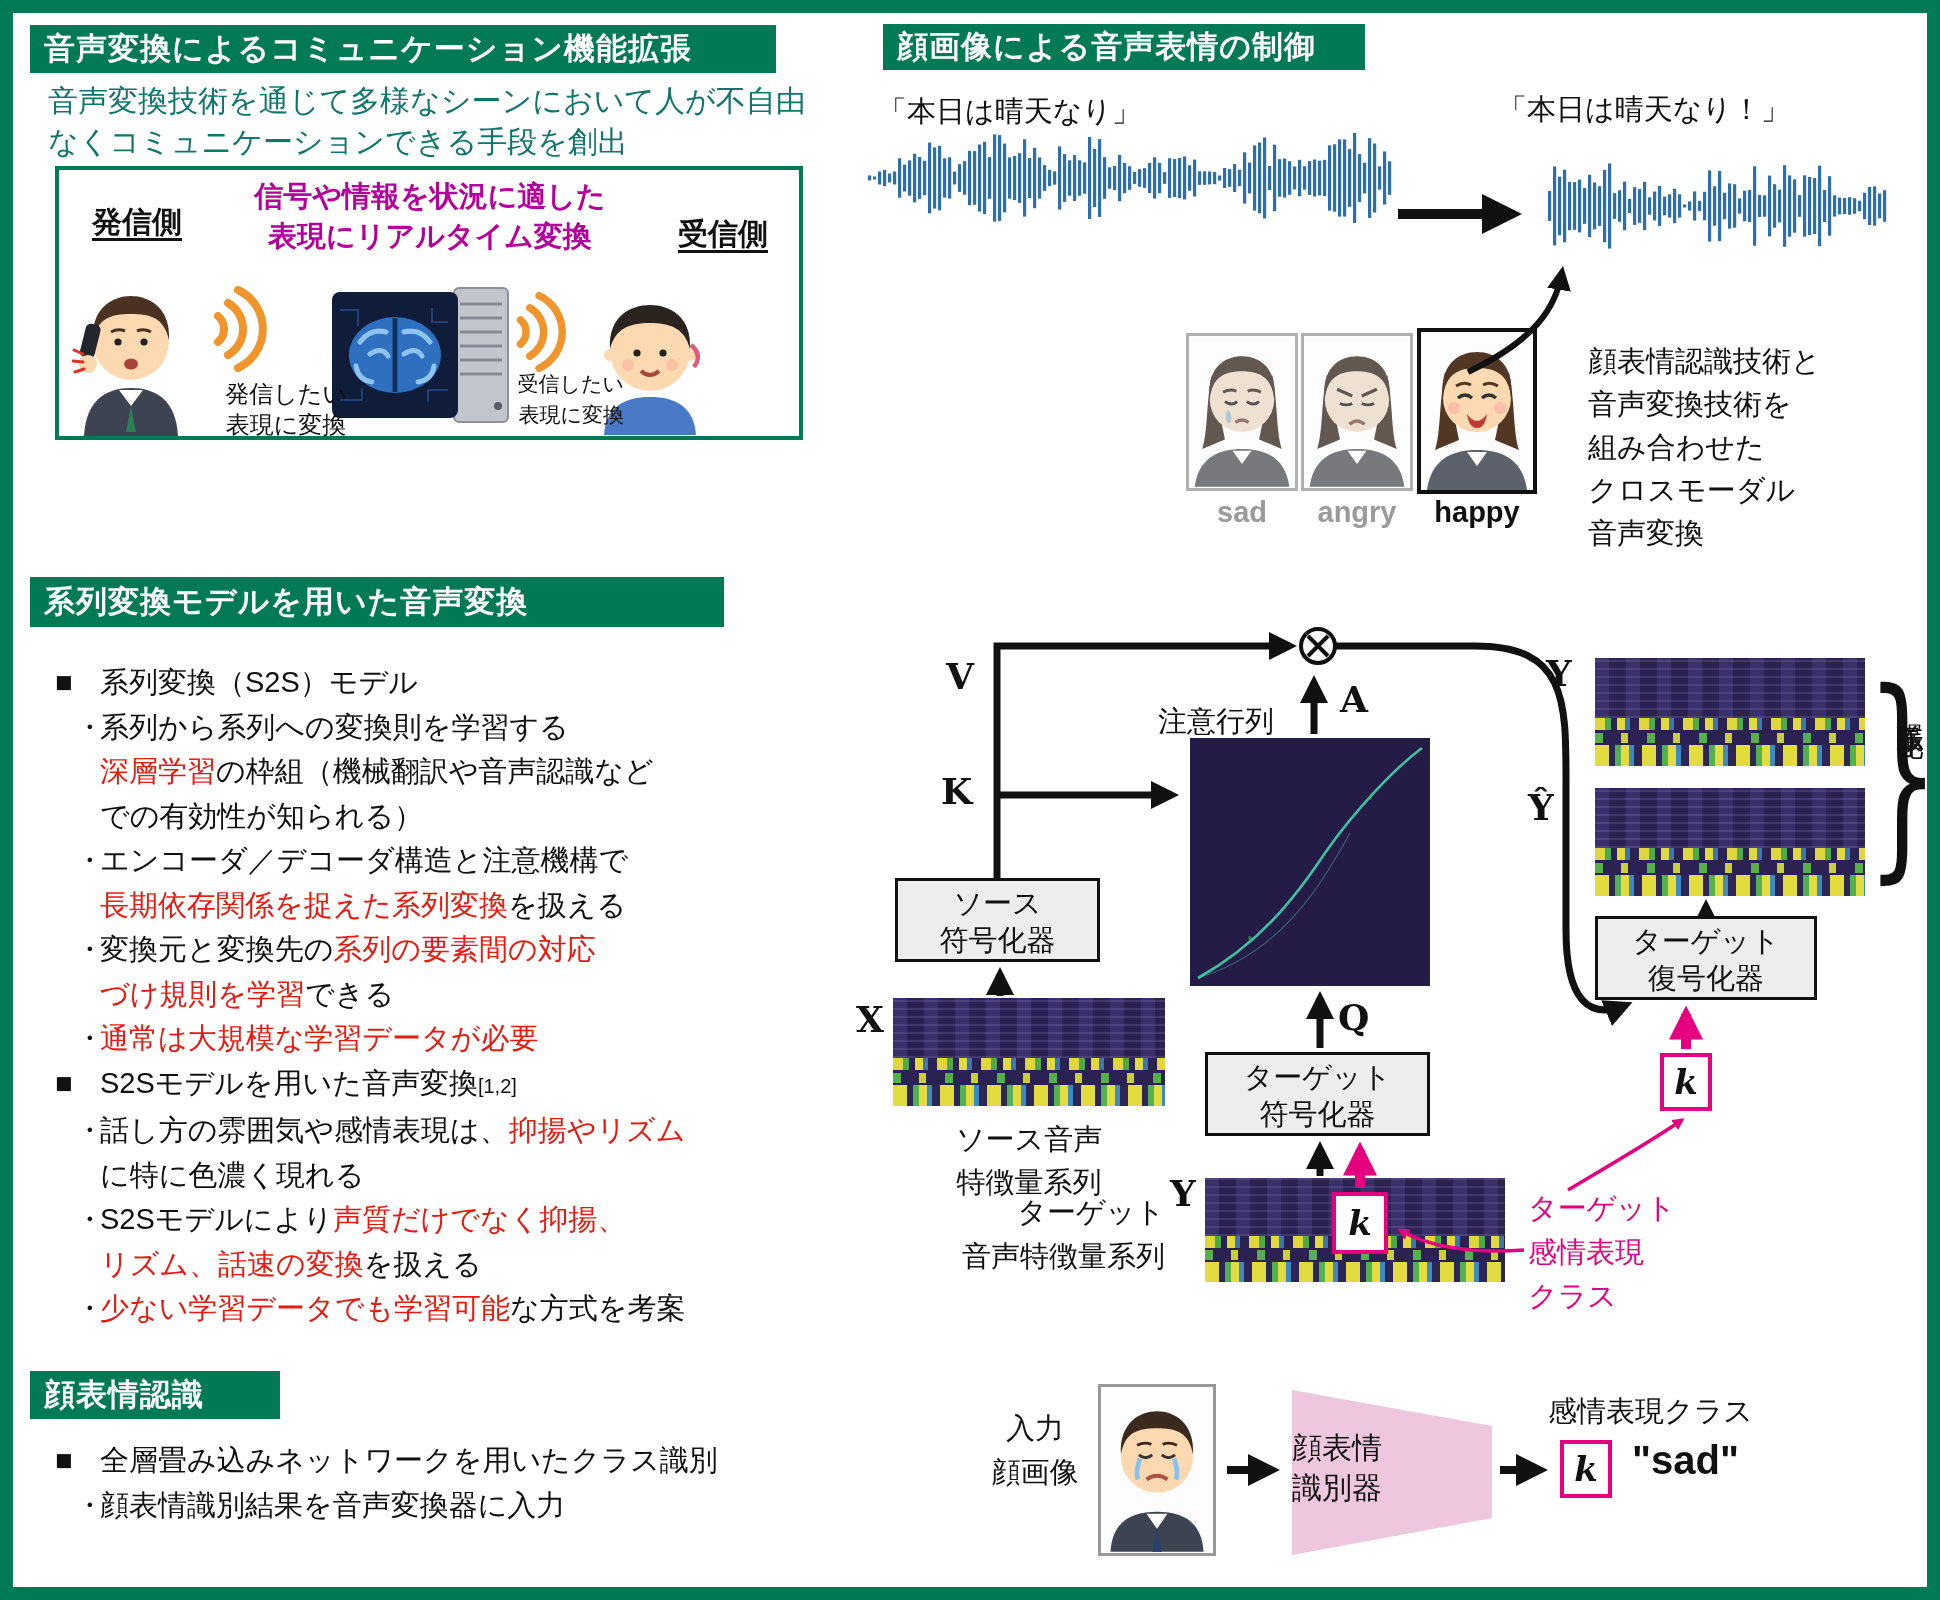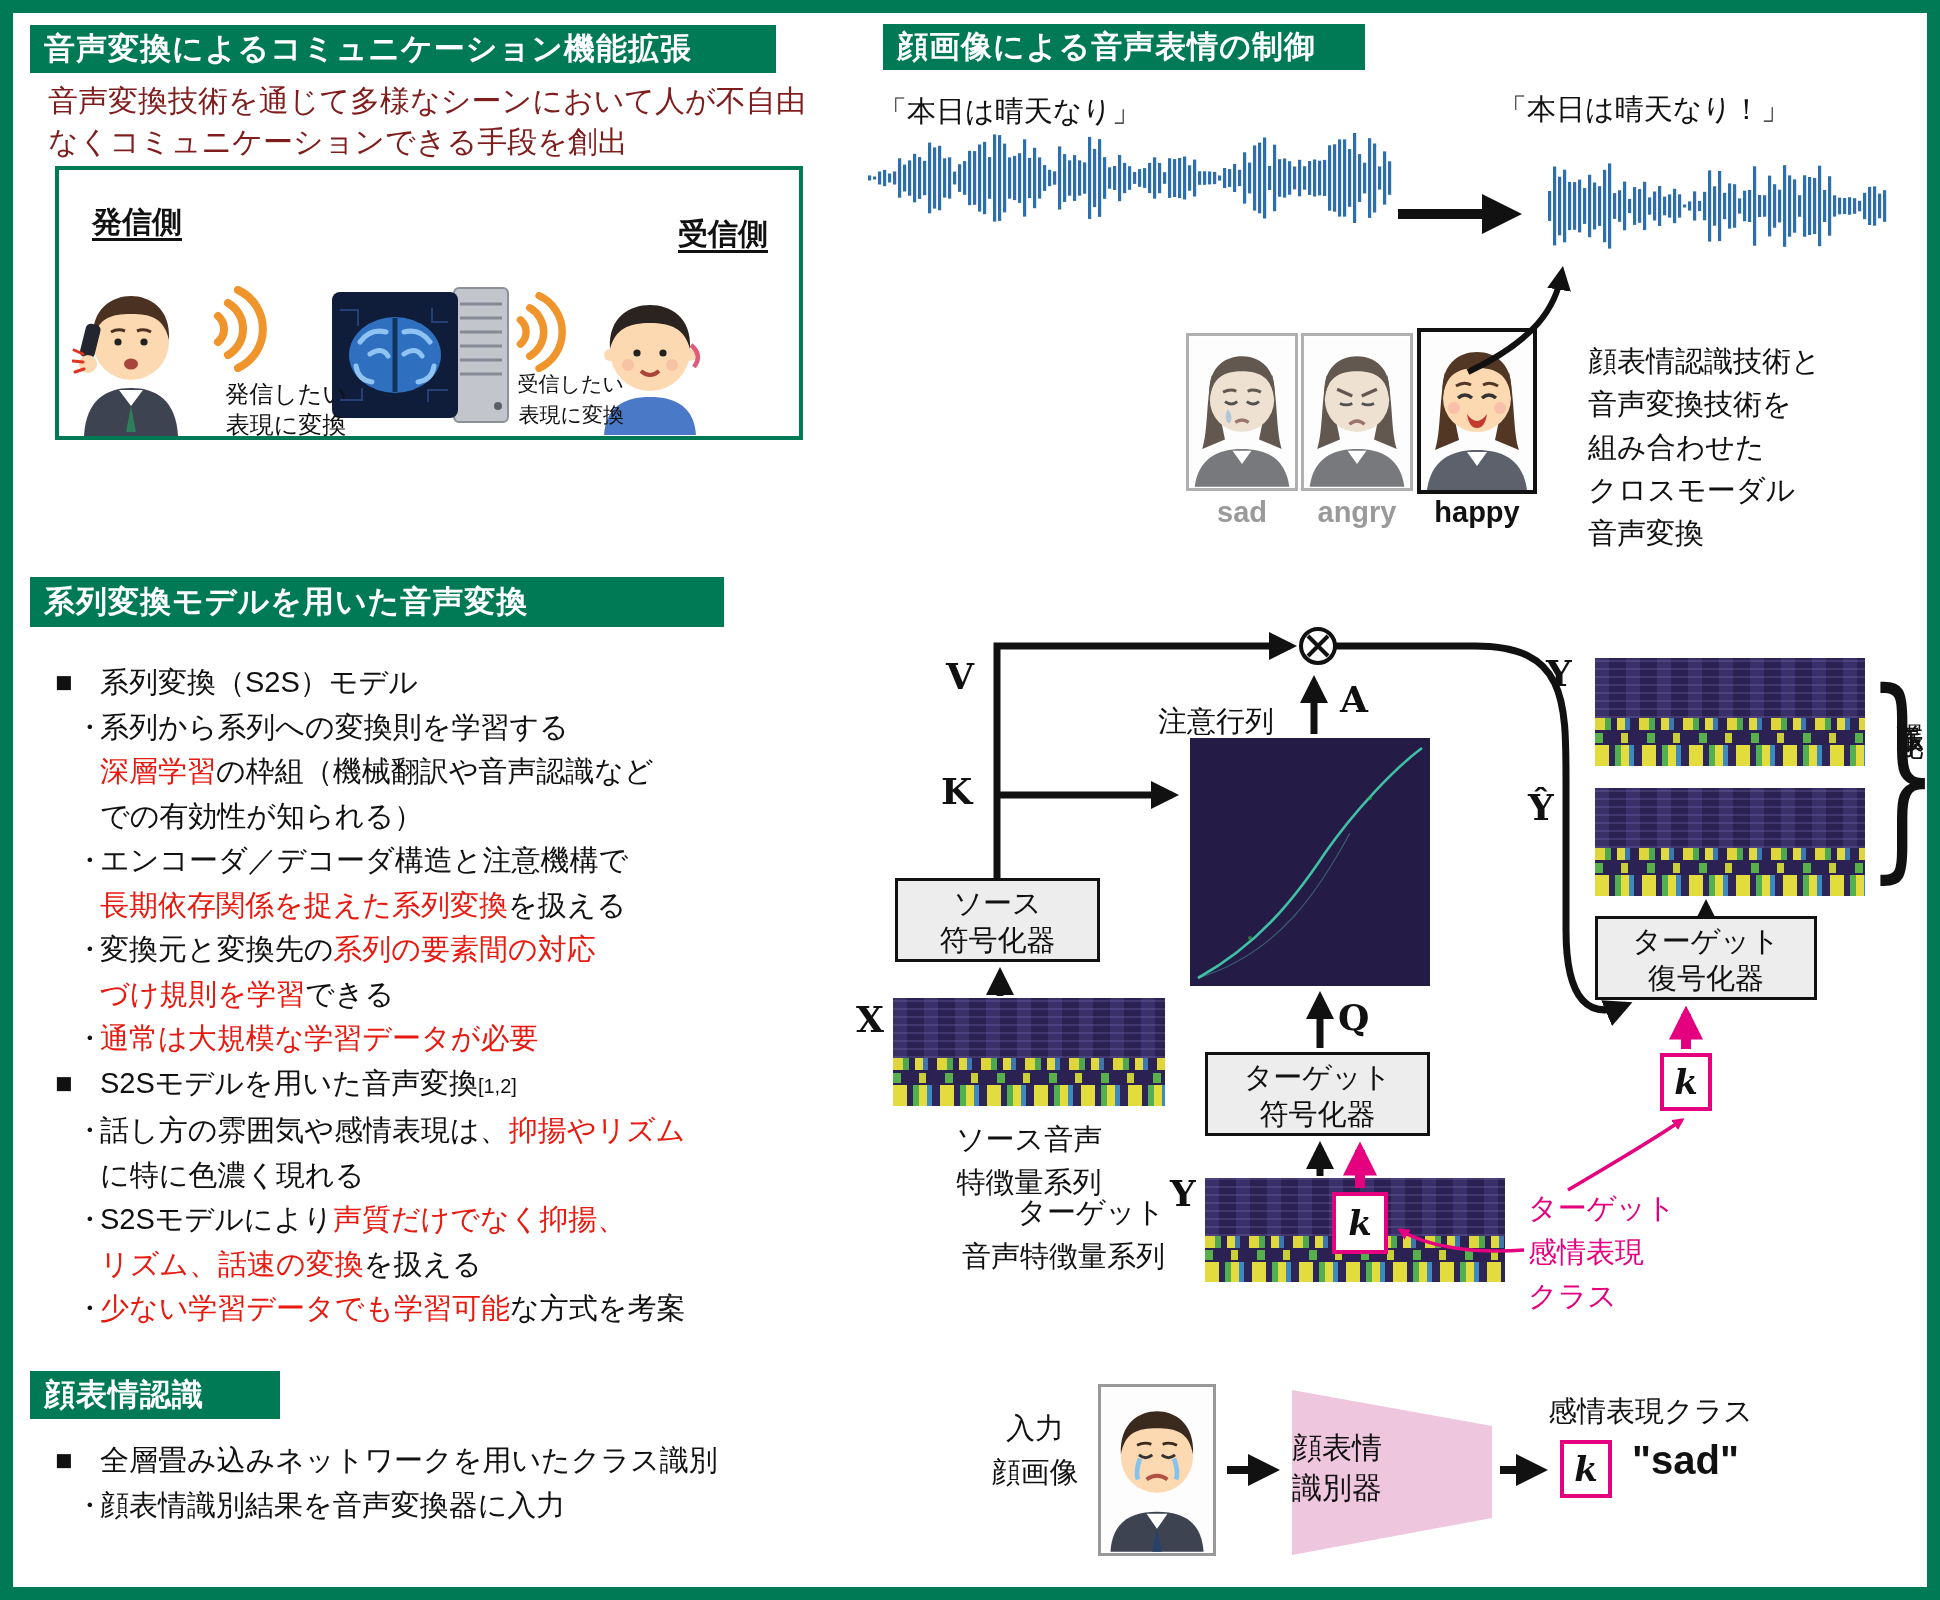--- a/index.html
+++ b/index.html
@@ -2,21 +2,21 @@
 <html style="--green: #007a54; --magenta: #b5009b; --red: #e8190f; --pink: #e4007f; --wave-blue: #2d6fad; --spec-purple: #2b2152; --gray-label: #9a9a9a;"><head>
 <meta charset="utf-8">
 <style>
   *{margin:0;padding:0;box-sizing:border-box}
   html,body{background:#fff}
   body{font-family:"Liberation Sans","DejaVu Sans",sans-serif;color:#111}
   #page{position:relative;width:1940px;height:1600px;background:#fff;overflow:hidden}
   .frame{position:absolute;inset:0;border:13px solid var(--green,#007a54);pointer-events:none;z-index:30}
   .abs{position:absolute;z-index:6}
   .hdr{position:absolute;background:var(--green,#007a54);color:#fff;font-weight:bold;font-size:31px;display:flex;align-items:center;padding-left:14px;z-index:7;letter-spacing:1px}
-  .txt{font-size:30px;color:#7f1d1d}
+  .txt{font-size:30px;color:#0f766e}
   .txt29{font-size:29px;color:#111}
   .ul{text-decoration:underline;text-underline-offset:6px;font-weight:600}
   .magenta{color:var(--magenta,#b5009b)}
   .red{color:var(--red,#e8190f)}
   .sm{font-size:20px}
   .serifL{font-family:"DejaVu Serif","Liberation Serif",serif;font-weight:bold;font-size:36px;color:#111}
   .jq{font-family:"DejaVu Serif","Liberation Serif",serif;font-size:29px;color:#111}
   
   .bl{position:relative;font-size:29px;line-height:44.5px;color:#111;padding-left:55px;white-space:nowrap}
   .bl .mk{position:absolute;left:10px;top:0}
@@ -55,20 +55,24 @@
     <span>音声変換によるコミュニケーション機能拡張</span>
   </div>
 
   <div class="abs txt" style="left:48px;top:80px;line-height:41px">
     <div>音声変換技術を通じて多様なシーンにおいて人が不自由</div>
     <div>なくコミュニケーションできる手段を創出</div>
   </div>
 
   <div class="gbox" style="left:55px;top:166px;width:748px;height:274px"></div>
 
+  <div class="abs magenta" style="left:210px;top:176px;width:440px;text-align:center;font-size:29px;line-height:40px;font-weight:bold">
+    <div>信号や情報を状況に適した</div>
+    <div>表現にリアルタイム変換</div>
+  </div>
 
   <div class="abs ul" style="left:92px;top:202px;font-size:30px">発信側</div>
   <div class="abs ul" style="left:678px;top:214px;font-size:30px">受信側</div>
 
   <svg class="abs" style="left:72px;top:280px" width="118" height="156" viewBox="0 0 118 156">
     <path d="M12,156 C14,120 34,108 59,108 C84,108 104,120 106,156 Z" fill="#3d4350"></path>
     <path d="M47,110 L59,126 L71,110 Z" fill="#fff"></path>
     <path d="M59,126 l-5,26 h10 Z" fill="#2e7d5b"></path>
     <circle cx="59" cy="62" r="38" fill="#fcd9b0"></circle>
     <path d="M21,60 C19,28 41,16 59,16 C77,16 99,28 97,60 C92,38 79,34 59,34 C39,34 26,38 21,60 Z" fill="#4a3122"></path>

